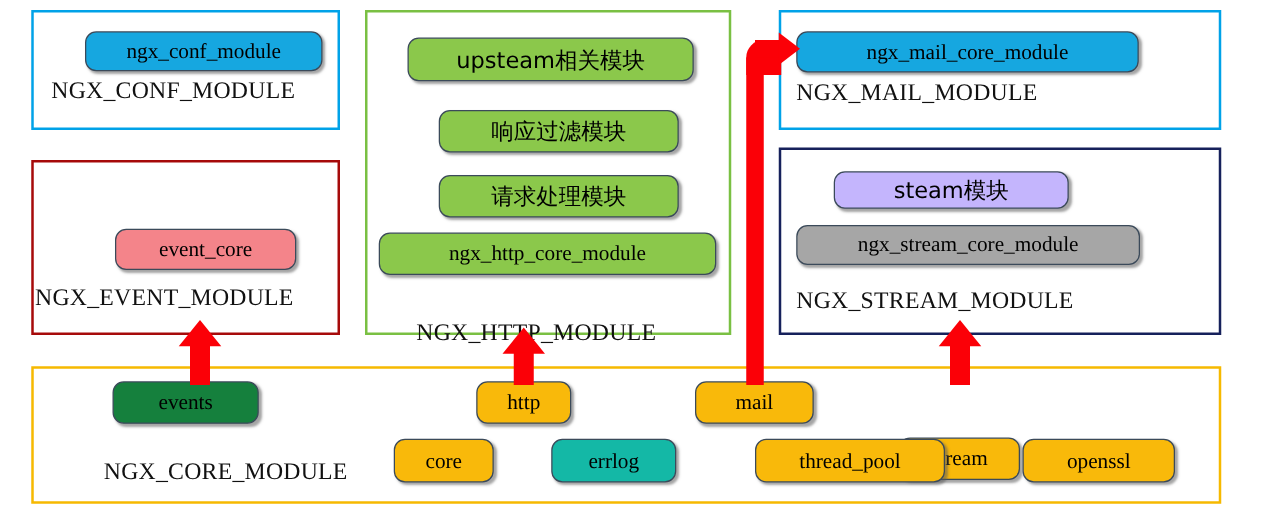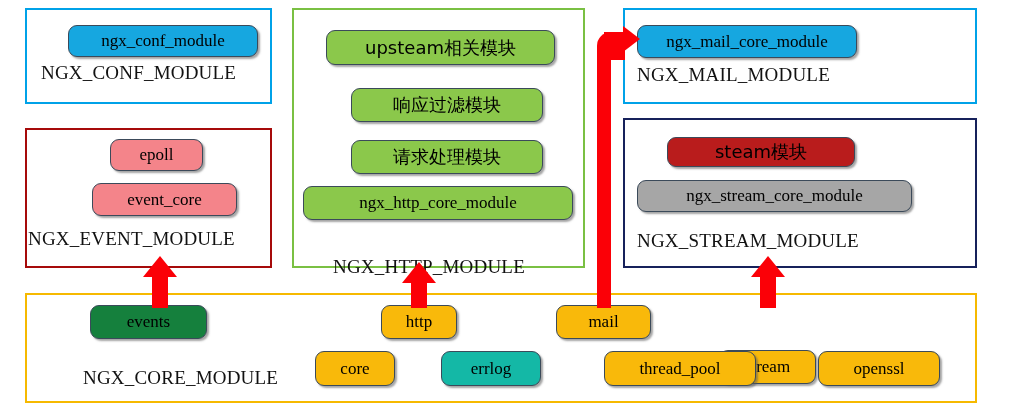--- a/index.html
+++ b/index.html
@@ -83,40 +83,39 @@
 
 <div id="canvas">
 
   <div class="group" style="left:25px;top:8px;width:247px;height:96px;border:2px solid #00a2e8;">
   </div>
   <div class="chip" style="left:68px;top:25px;width:190px;height:32px;background:#16a7e0;">ngx_conf_module</div>
   <div class="group-label" style="left:41px;top:62px;">NGX_CONF_MODULE</div>
 
   <div class="group" style="left:25px;top:128px;width:247px;height:140px;border:2px solid #a60a0a;">
   </div>
-  <div class="chip" style="left:110px;top:139px;width:93px;height:32px;background:#f4848a;">epoll</div>
   <div class="chip" style="left:92px;top:183px;width:145px;height:33px;background:#f4848a;">event_core</div>
   <div class="group-label" style="left:28px;top:228px;font-family:Liberation Serif, serif;">NGX_EVENT_MODULE</div>
 
   <div class="group" style="left:292px;top:8px;width:293px;height:260px;border:2px solid #7ac043;">
   </div>
   <div class="chip cn" style="left:326px;top:30px;width:229px;height:35px;background:#8bc84b;">upsteam相关模块</div>
   <div class="chip cn" style="left:351px;top:88px;width:192px;height:34px;background:#8bc84b;">响应过滤模块</div>
   <div class="chip cn" style="left:351px;top:140px;width:192px;height:34px;background:#8bc84b;">请求处理模块</div>
   <div class="chip" style="left:303px;top:186px;width:270px;height:34px;background:#8bc84b;">ngx_http_core_module</div>
   <div class="group-label" style="left:333px;top:256px;">NGX_HTTP_MODULE</div>
 
   <div class="group" style="left:623px;top:8px;width:354px;height:96px;border:2px solid #00a2e8;">
   </div>
-  <div class="chip" style="left:637px;top:25px;width:220px;height:33px;background:#16a7e0;text-align:center;">ngx_mail_core_module</div>
+  <div class="chip" style="left:637px;top:25px;width:274px;height:33px;background:#16a7e0;text-align:center;">ngx_mail_core_module</div>
   <div class="group-label" style="left:637px;top:64px;">NGX_MAIL_MODULE</div>
 
   <div class="group" style="left:623px;top:118px;width:354px;height:150px;border:2px solid #16215b;">
   </div>
-  <div class="chip cn" style="left:667px;top:137px;width:188px;height:30px;background:#b91c1c;">steam模块</div>
+  <div class="chip cn" style="left:667px;top:137px;width:188px;height:30px;background:#c4b5fd;">steam模块</div>
   <div class="chip" style="left:637px;top:180px;width:275px;height:32px;background:#a6a6a6;">ngx_stream_core_module</div>
   <div class="group-label" style="left:637px;top:230px;">NGX_STREAM_MODULE</div>
 
   <div class="group" style="left:25px;top:293px;width:952px;height:110px;border:2px solid #f6b900;">
   </div>
   <div class="chip" style="left:90px;top:305px;width:117px;height:34px;background:#15803d;">events</div>
   <div class="chip" style="left:381px;top:305px;width:76px;height:34px;background:#f9b90a;text-align:center;">http</div>
   <div class="chip" style="left:556px;top:305px;width:95px;height:34px;background:#f9b90a;">mail</div>
   <div class="chip" style="left:719px;top:305px;width:97px;height:34px;background:#f9b90a;margin-top:45px;">stream</div>
   <div class="chip" style="left:315px;top:351px;width:80px;height:35px;background:#f9b90a;">core</div>

